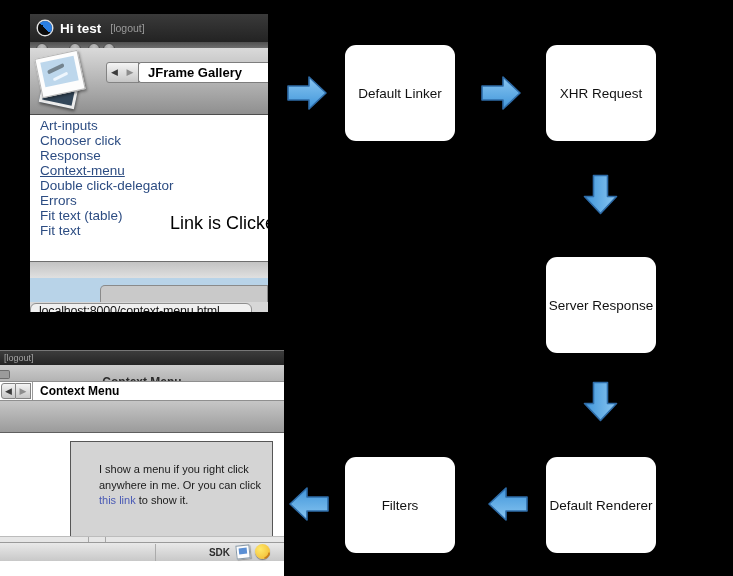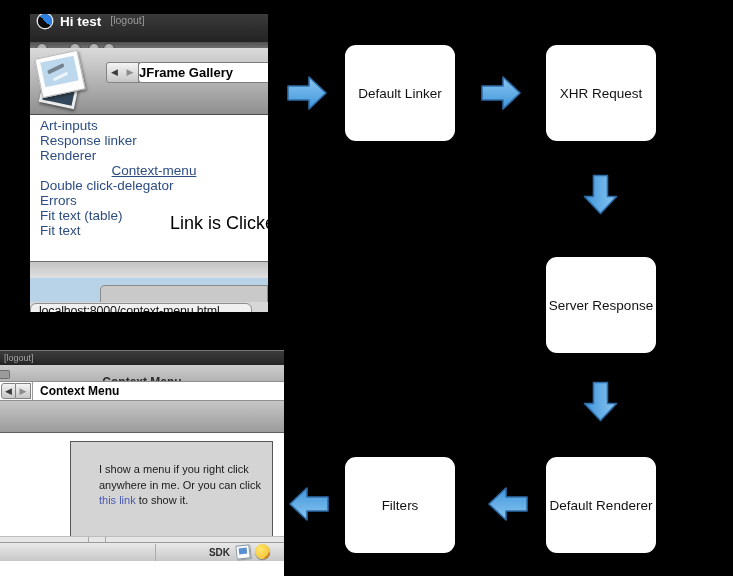--- a/index.html
+++ b/index.html
@@ -12,21 +12,21 @@
   .fbox span{font-size:13.5px;color:#111;white-space:nowrap;}
 
   
   .arrow{position:absolute;width:41px;height:38px;overflow:visible;}
   .arrow polygon{fill:url(#arrowGrad);stroke:#2e6ca8;stroke-width:1.6;stroke-linejoin:round;}
   .arrow.down{transform:rotate(90deg);}
   .arrow.left{transform:rotate(180deg);}
 
   
   .win-top{position:absolute;left:30px;top:14px;width:238px;height:298px;background:#fff;overflow:hidden;}
-  .tw-titlebar{height:28px;background:linear-gradient(#3a3a3a,#232323);display:flex;align-items:flex-start;padding:0 8px;box-sizing:border-box;}
+  .tw-titlebar{height:28px;background:linear-gradient(#3a3a3a,#232323);display:flex;align-items:center;padding:0 8px;box-sizing:border-box;}
   .pie{width:14px;height:14px;border-radius:50%;background:linear-gradient(45deg,#0b0b0b 50%,#2b7fe3 50%);
        box-shadow:0 0 0 1.5px #e3e3e3;margin-right:8px;flex:0 0 auto;}
   .tw-title{color:#fff;font-size:13.5px;font-weight:bold;margin-right:9px;}
   .tw-logout{color:#9a9a9a;font-size:10.5px;}
   .tw-bumps{height:6px;background:linear-gradient(#4f4f4f,#6e6e6e);position:relative;overflow:hidden;}
   .tw-bumps i{position:absolute;top:1px;width:12px;height:12px;border-radius:50%;
               background:radial-gradient(circle at 50% 30%,#bdbdbd,#8a8a8a);border:1px solid #4a4a4a;box-sizing:border-box;}
   .tw-bumps i:nth-child(1){left:6px;} .tw-bumps i:nth-child(2){left:39px;}
   .tw-bumps i:nth-child(3){left:58px;} .tw-bumps i:nth-child(4){left:73px;}
   .tw-toolbar{height:67px;background:linear-gradient(#dadada,#8f8f8f);border-bottom:1px solid #4c4c4c;
@@ -39,25 +39,25 @@
   .pi-img{position:absolute;left:4px;top:4px;right:4px;bottom:9px;background:#bdd7ec;overflow:hidden;}
   .pi-img .s1{position:absolute;left:5px;top:7px;width:18px;height:4px;background:#74848f;border-radius:2px;transform:rotate(-14deg);}
   .pi-img .s2{position:absolute;left:9px;top:16px;width:16px;height:3px;background:#eef6fd;border-radius:2px;transform:rotate(-14deg);}
   .navbtn{position:absolute;top:14px;width:17px;height:21px;background:linear-gradient(#f4f4f4,#c6c6c6);
           border:1px solid #838383;box-sizing:border-box;display:flex;align-items:center;justify-content:center;}
   .navbtn span{font-size:9px;line-height:1;}
   .navbtn.back{left:76px;border-radius:3px 0 0 3px;} .navbtn.back span{color:#3c3c3c;}
   .navbtn.fwd{left:92px;border-left:none;} .navbtn.fwd span{color:#8d8d8d;}
   .loc-field{position:absolute;left:108px;top:14px;width:130px;height:21px;background:#fff;border:1px solid #7d7d7d;
              border-right:none;border-radius:3px 0 0 3px;box-sizing:border-box;font-size:13px;font-weight:600;color:#000;
-             line-height:19px;}
+             line-height:19px;padding-left:9px;}
   .tw-content{position:relative;height:146px;background:#fff;overflow:hidden;padding-top:3px;box-sizing:border-box;}
   .glink{display:block;height:15px;line-height:15px;padding-left:10px;font-size:13.5px;color:#2c4c82;
          text-decoration:none;white-space:nowrap;}
-  .glink.active{text-decoration:underline;text-align:center;}
+  .glink.active{text-decoration:underline;}
   .clicked-caption{position:absolute;left:140px;top:98px;font-size:18px;color:#000;white-space:nowrap;}
   .tw-hscroll{height:17px;background:linear-gradient(#c3c3c3,#e0e0e0);border-top:1px solid #6e6e6e;box-sizing:border-box;}
   .tw-bluebar{height:24px;background:#b8d3e8;position:relative;}
   .tw-inset{position:absolute;left:70px;top:7px;right:0;bottom:0;background:#c9c9c9;border:1px solid #8a8a8a;
             border-bottom:none;border-radius:5px 0 0 0;box-sizing:border-box;}
   .tw-statusrow{height:18px;background:#d7d7d7;position:relative;}
   .url-pill{position:absolute;left:0;top:1px;width:222px;height:16px;background:#f0f0f0;border:1px solid #8f8f8f;
             border-radius:6px;box-sizing:border-box;font-size:12.5px;color:#111;line-height:14px;padding-left:8px;
             letter-spacing:-0.2px;white-space:nowrap;overflow:hidden;}
 
@@ -138,22 +138,22 @@
       <div class="navbtn back">
           <span>◀</span>
         </div>
       <div class="navbtn fwd">
           <span>▶</span>
         </div>
       <div class="loc-field">JFrame Gallery</div>
     </div>
     <div class="tw-content">
       <a class="glink">Art-inputs</a>
-      <a class="glink">Response linker</a>
-      <a class="glink">Renderer</a>
+      <a class="glink">Chooser click</a>
+      <a class="glink">Response</a>
       <a class="glink active">Context-menu</a>
       <a class="glink">Double click-delegator</a>
       <a class="glink">Errors</a>
       <a class="glink">Fit text (table)</a>
       <a class="glink">Fit text</a>
       <div class="clicked-caption">Link is Clicked</div>
     </div>
     <div class="tw-hscroll"></div>
     <div class="tw-bluebar">
       <div class="tw-inset"></div>

